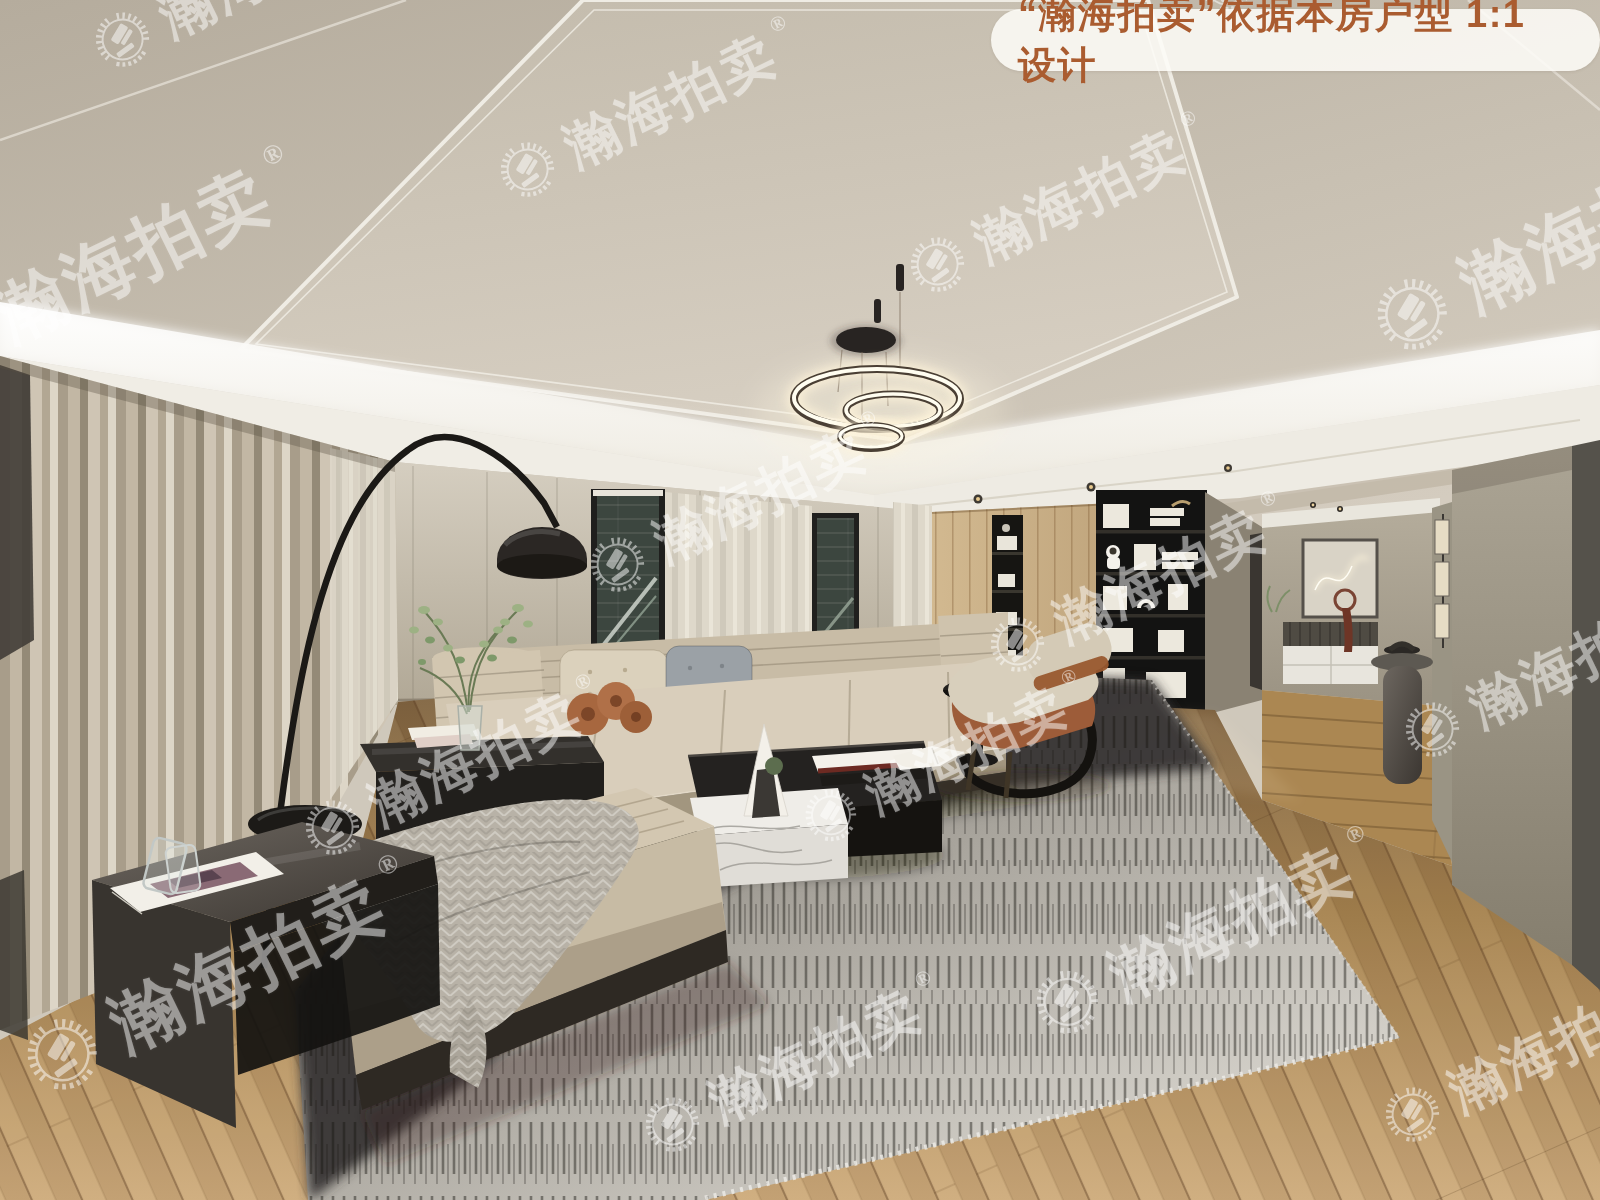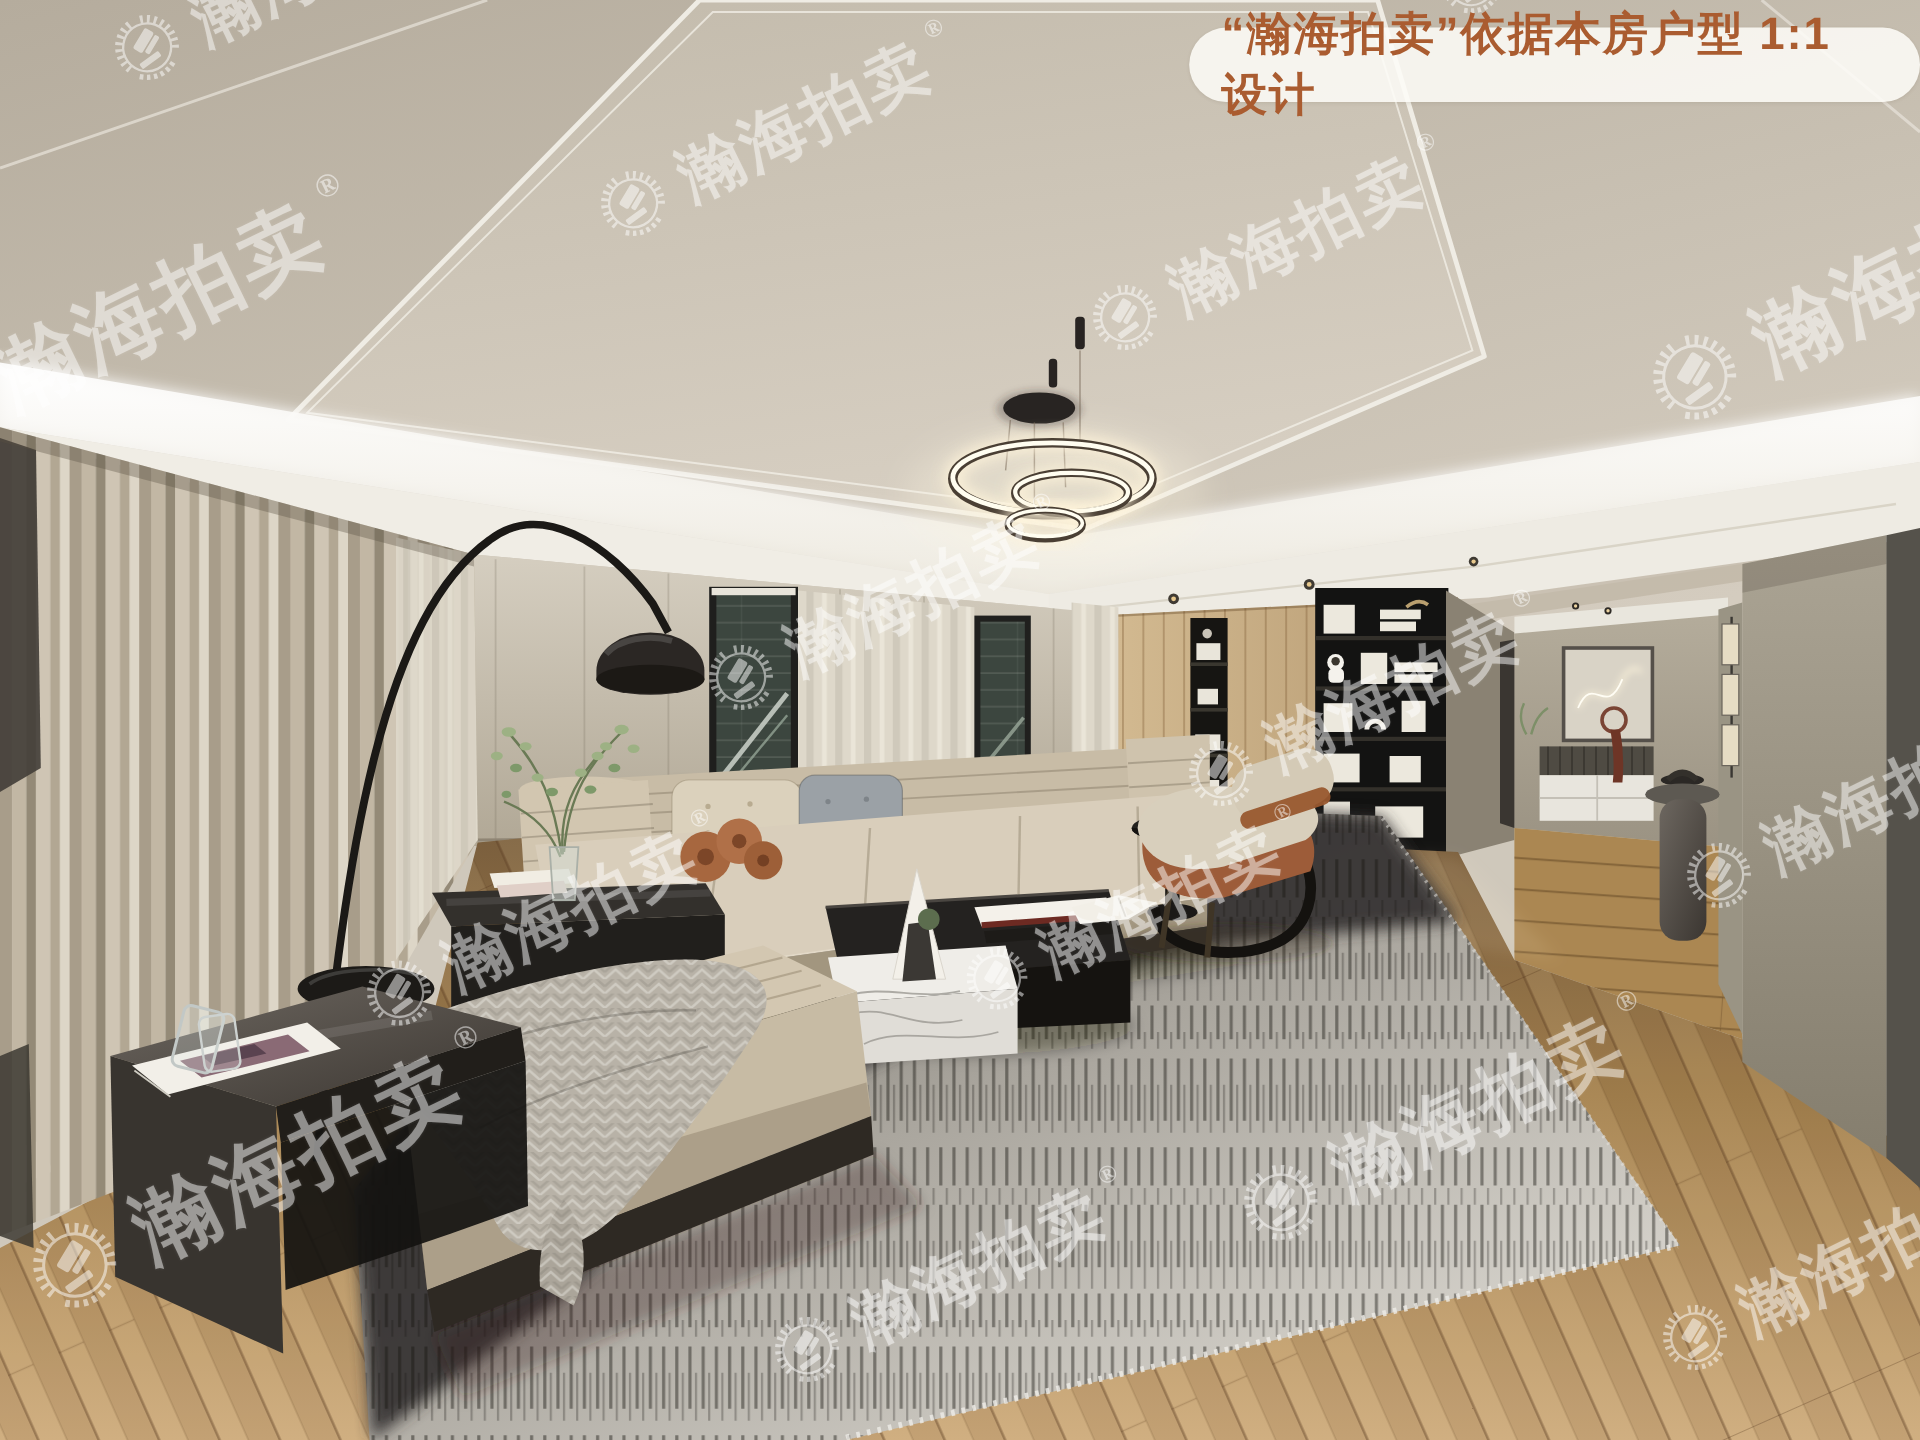--- a/index.html
+++ b/index.html
@@ -13,21 +13,21 @@
     position:absolute;display:flex;align-items:center;gap:8px;
     color:#fff;opacity:.5;transform-origin:left center;white-space:nowrap;
   }
   .wm-logo{width:74px;height:74px;flex:0 0 auto;}
   .wm-text{
     font-family:"Liberation Serif",serif;font-weight:bold;font-size:54px;
     letter-spacing:3px;line-height:1;text-shadow:0 0 2px rgba(255,255,255,.25);
   }
   .wm-reg{font-size:21px;font-family:"Liberation Serif",serif;font-weight:bold;align-self:flex-start;margin-top:2px;}
   .badge{
-    position:absolute;left:991px;top:23px;z-index:10;
+    position:absolute;left:991px;top:9px;z-index:10;
     display:flex;align-items:center;height:62px;padding:0 27px;
     background:rgba(253,251,247,.87);border-radius:33px;
     box-shadow:0 1px 3px rgba(90,75,55,.12);
   }
   .badge-text{
     font-size:38px;font-weight:600;color:#aa5c30;letter-spacing:1.5px;
     font-family:"Liberation Sans",sans-serif;
   }
 </style>
 </head>

